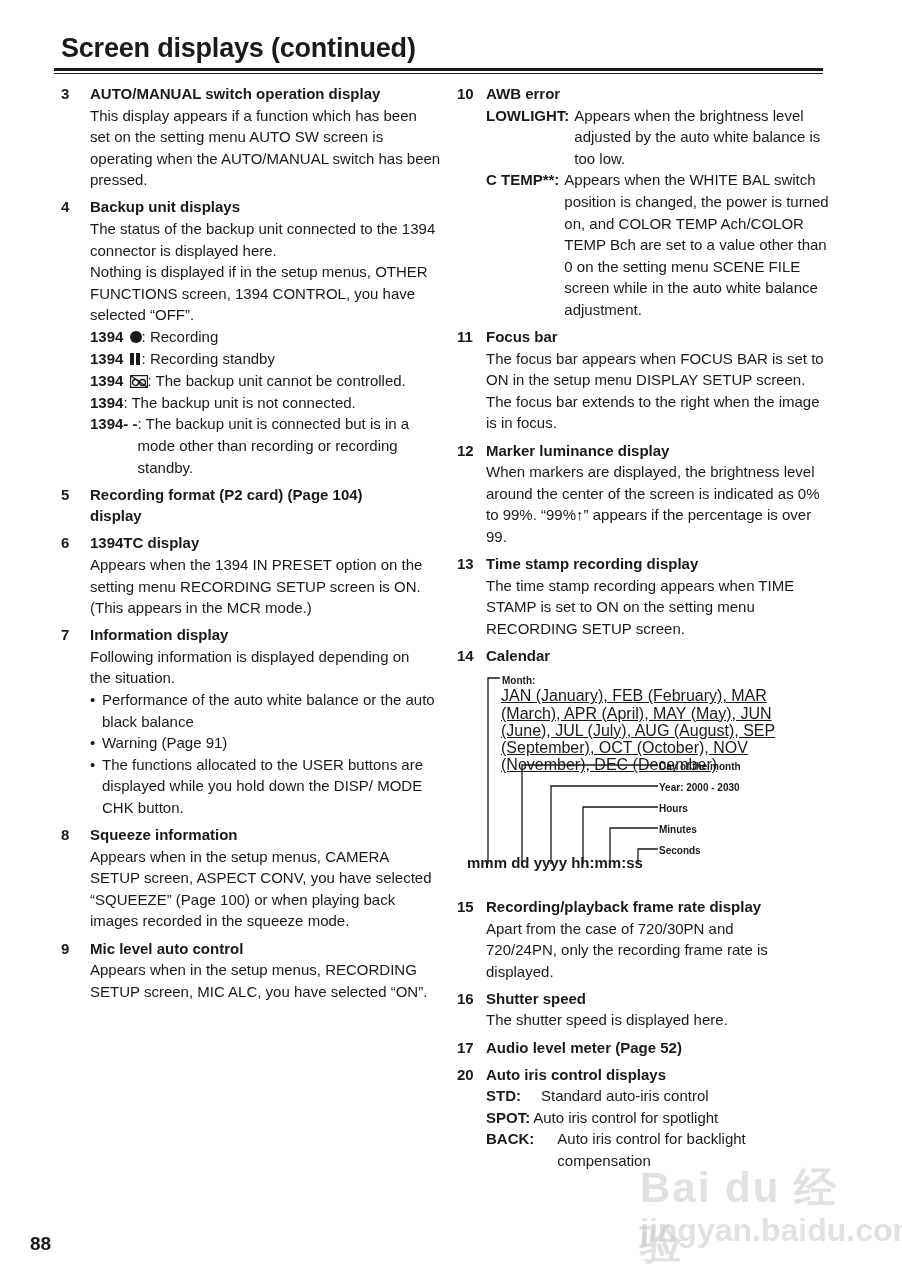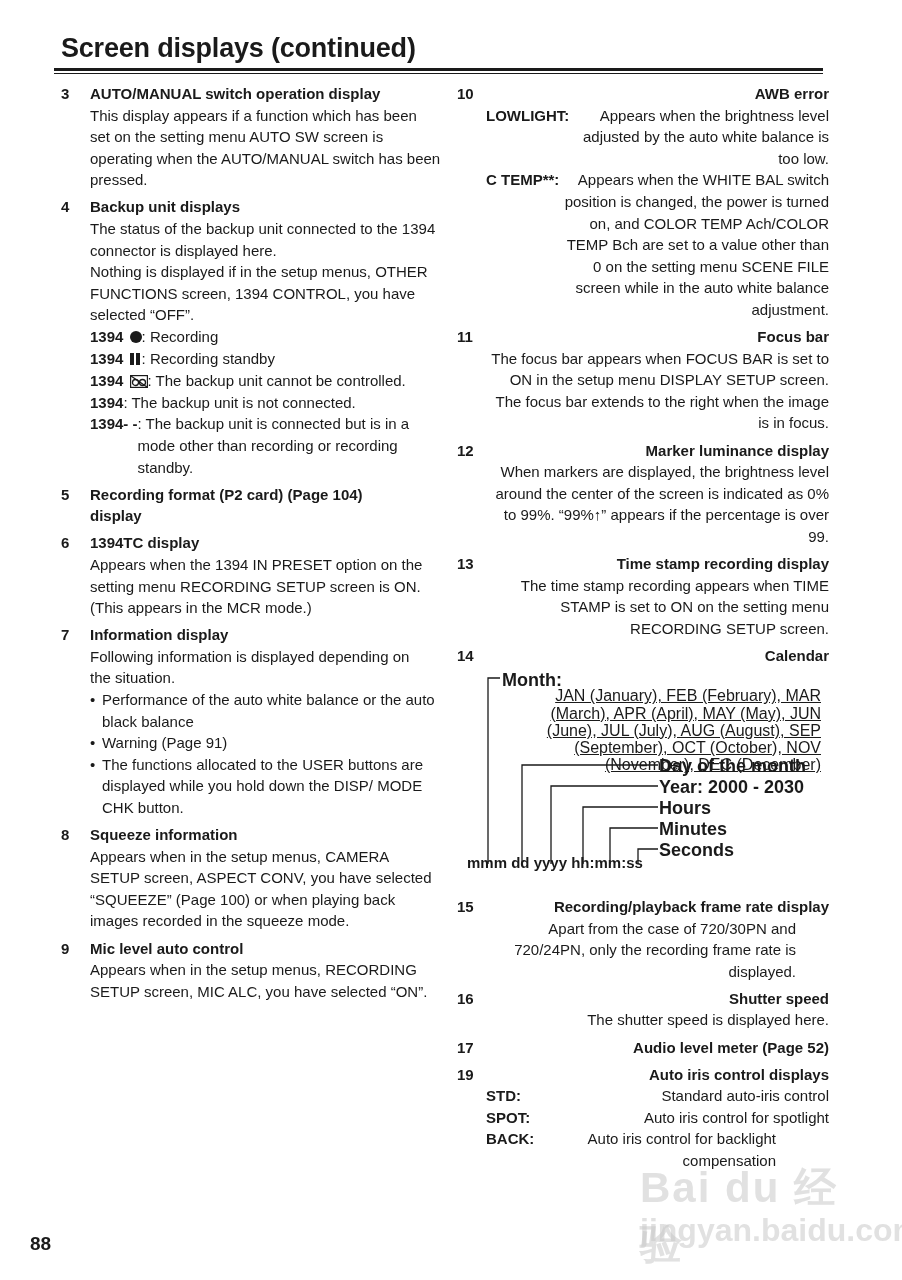--- a/index.html
+++ b/index.html
@@ -3,37 +3,37 @@
 <meta charset="utf-8">
 <style>
   html, body { margin: 0; padding: 0; background: #ffffff; }
   body { width: 902px; height: 1280px; position: relative; overflow: hidden;
          font-family: "Liberation Sans", sans-serif; color: #1a1a1a; }
   .title { position: absolute; left: 61px; top: 33px; font-size: 27px; font-weight: bold; letter-spacing: -0.2px; }
   .rule-thick { position: absolute; left: 54px; top: 68px; width: 769px; height: 3px; background: #1a1a1a; }
   .rule-thin { position: absolute; left: 54px; top: 73px; width: 769px; height: 1px; background: #1a1a1a; }
   .col { position: absolute; top: 83px; font-size: 15px; line-height: 21.6px; }
   .col.left { left: 61px; width: 380px; }
-  .col.right { left: 457px; width: 372px; text-align: right; }
+  .col.right { left: 457px; width: 372px; }
   .item { position: relative; padding-left: 29px; margin-bottom: 5.5px; }
   .num { position: absolute; left: 0; top: 0; font-weight: bold; }
   .head { font-weight: bold; }
   .p { margin: 0; }
   .def { display: flex; }
   .def .term { font-weight: bold; white-space: nowrap; }
   .def .desc { flex: 1; }
   .bul { position: relative; padding-left: 12px; }
   .bul::before { content: "•"; position: absolute; left: 0; top: 0; }
   .rec-dot { display: inline-block; width: 12px; height: 12px; border-radius: 50%; background: #1a1a1a; vertical-align: -1px; margin-left: 2px; }
   .pause { display: inline-block; vertical-align: -1px; margin-left: 2px; }
   .pause i { display: inline-block; width: 4px; height: 12px; background: #1a1a1a; margin-right: 2px; }
   .nocontrol { display: inline-block; width: 18px; height: 13px; vertical-align: -2px; margin-left: 2px; }
   .cal { position: relative; height: 222px; margin-top: 2px; margin-left: -28px; }
   .cal svg { position: absolute; left: 0; top: 0; }
-  .cal .lbl { position: absolute; font-weight: bold; font-size: 18px; white-space: nowrap; }
+  .cal .lbl { position: absolute; font-weight: bold; font-size: 10px; white-space: nowrap; }
   .cal .months { position: absolute; left: 43px; top: 19px; width: 320px; font-size: 16px; line-height: 17.2px; text-decoration: underline; }
   .page-num { position: absolute; left: 30px; top: 1233px; font-size: 19px; font-weight: bold; }
   .watermark { position: absolute; left: 640px; top: 1140px; width: 220px; height: 110px; pointer-events: none; }
   .wm-big { position: absolute; left: 0; top: 20px; font-size: 42px; font-weight: bold; color: rgba(200,200,200,0.55); letter-spacing: 2px; }
   .wm-small { position: absolute; left: 0; top: 72px; font-size: 32px; font-weight: bold; color: rgba(200,200,200,0.55); }
 </style>
 </head>
 <body>
 
 <div class="title">Screen displays (continued)</div>
@@ -183,21 +183,21 @@
     <div class="head">Shutter speed</div>
     <p class="p">The shutter speed is displayed here.</p>
   </div>
 
   <div class="item">
     <span class="num">17</span>
     <div class="head">Audio level meter (Page 52)</div>
   </div>
 
   <div class="item">
-    <span class="num">19</span>
+    <span class="num">20</span>
     <div class="head">Auto iris control displays</div>
     <div class="def">
       <span class="term" style="margin-right:20px">STD:</span>
       <span class="desc">Standard auto-iris control</span>
     </div>
     <div class="def">
       <span class="term" style="margin-right:3px">SPOT:</span>
       <span class="desc">Auto iris control for spotlight</span>
     </div>
     <div class="def" style="width:290px">

